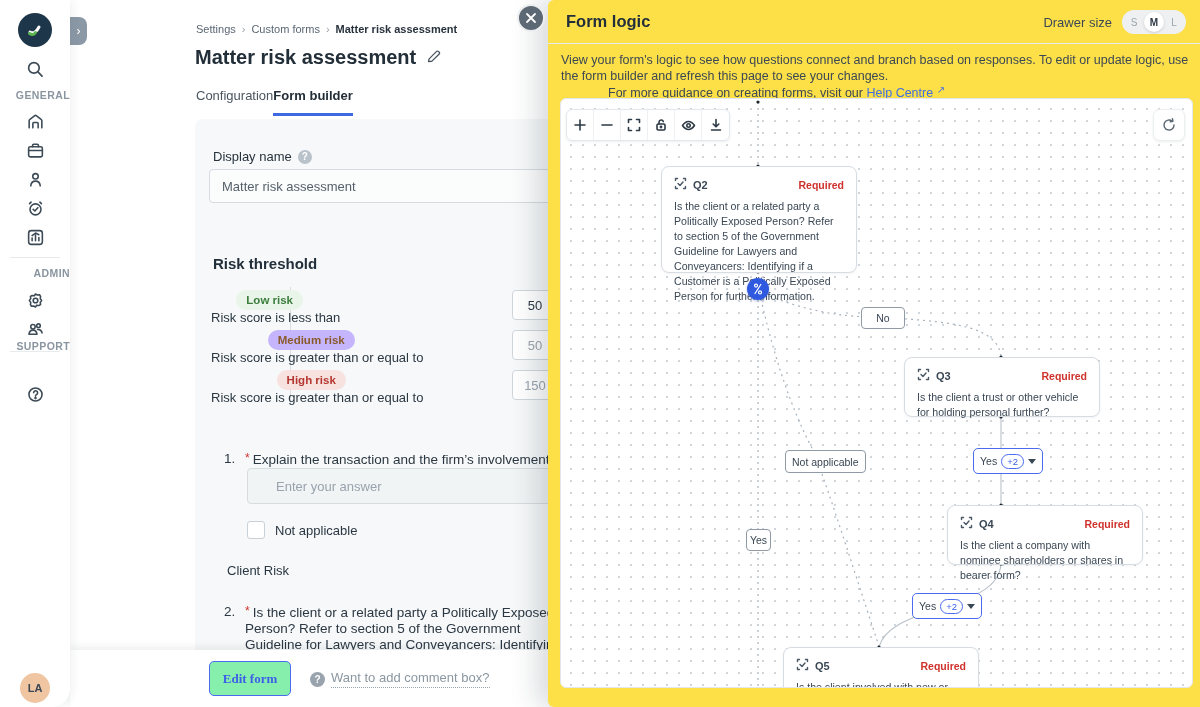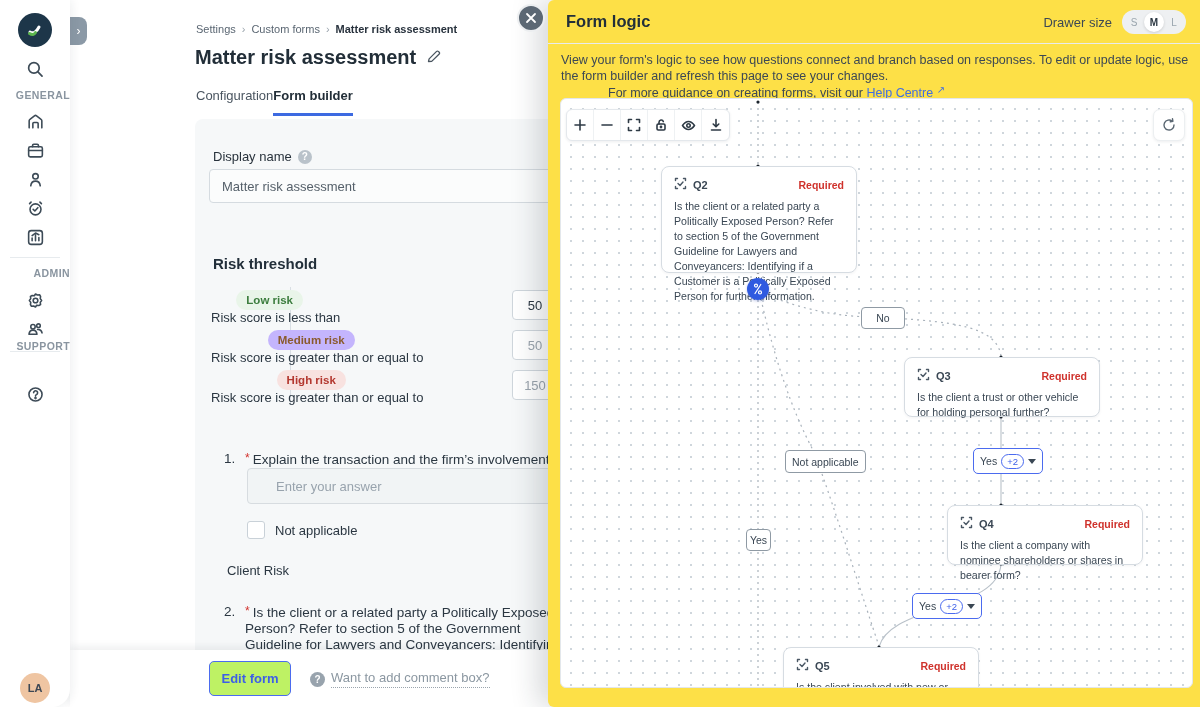--- a/index.html
+++ b/index.html
@@ -75,23 +75,23 @@
   .answer-input::placeholder { color:#98a3ad; }
   .checkbox { position:absolute; left:52px; top:402px; width:18px; height:18px; background:#fff;
               border:1px solid #c9d1d8; border-radius:3px; cursor:pointer; }
   .checkbox-label { position:absolute; left:80px; top:404px; font-size:13px; color:#2b3742; }
   .section-label { position:absolute; left:32px; top:444px; font-size:13px; color:#2b3742; }
   .q2-text { position:absolute; left:50px; top:484px; width:330px; font-size:13.5px; line-height:16px; color:#2b3742; }
 
   
   .footer { position:absolute; left:0; top:650px; width:1130px; height:57px; background:#fff;
             box-shadow:0 -3px 8px rgba(30,40,50,.08); z-index:2; }
-  .edit-btn { position:absolute; left:139px; top:11px; width:82px; height:35px; background:#bef264;
+  .edit-btn { position:absolute; left:139px; top:11px; width:82px; height:35px; background:#86efac;
             border:1px solid #4b6bef; border-radius:5px; color:#3d5fe8; font-size:13px; font-weight:bold;
-            cursor:pointer; font-family:Liberation Sans, sans-serif; }
+            cursor:pointer; font-family:Liberation Serif, serif; }
   .comment-link { position:absolute; left:240px; top:20px; display:flex; align-items:center; gap:6px;
             font-size:13px; color:#8b97a1; }
   .comment-link .txt { border-bottom:1.5px dotted #9aa4ad; padding-bottom:2px; cursor:pointer; }
 
   
   .drawer { position:absolute; left:548px; top:0; width:652px; height:707px; background:#fde047; z-index:10;
             box-shadow:-10px 0 28px rgba(30,40,50,.18); border-radius:6px 0 0 6px; }
   .drawer-close { position:absolute; left:-31px; top:4px; width:28px; height:28px; border-radius:50%;
             background:#5c6874; border:2px solid #eceef0; cursor:pointer; display:flex; align-items:center;
             justify-content:center; z-index:12; }

